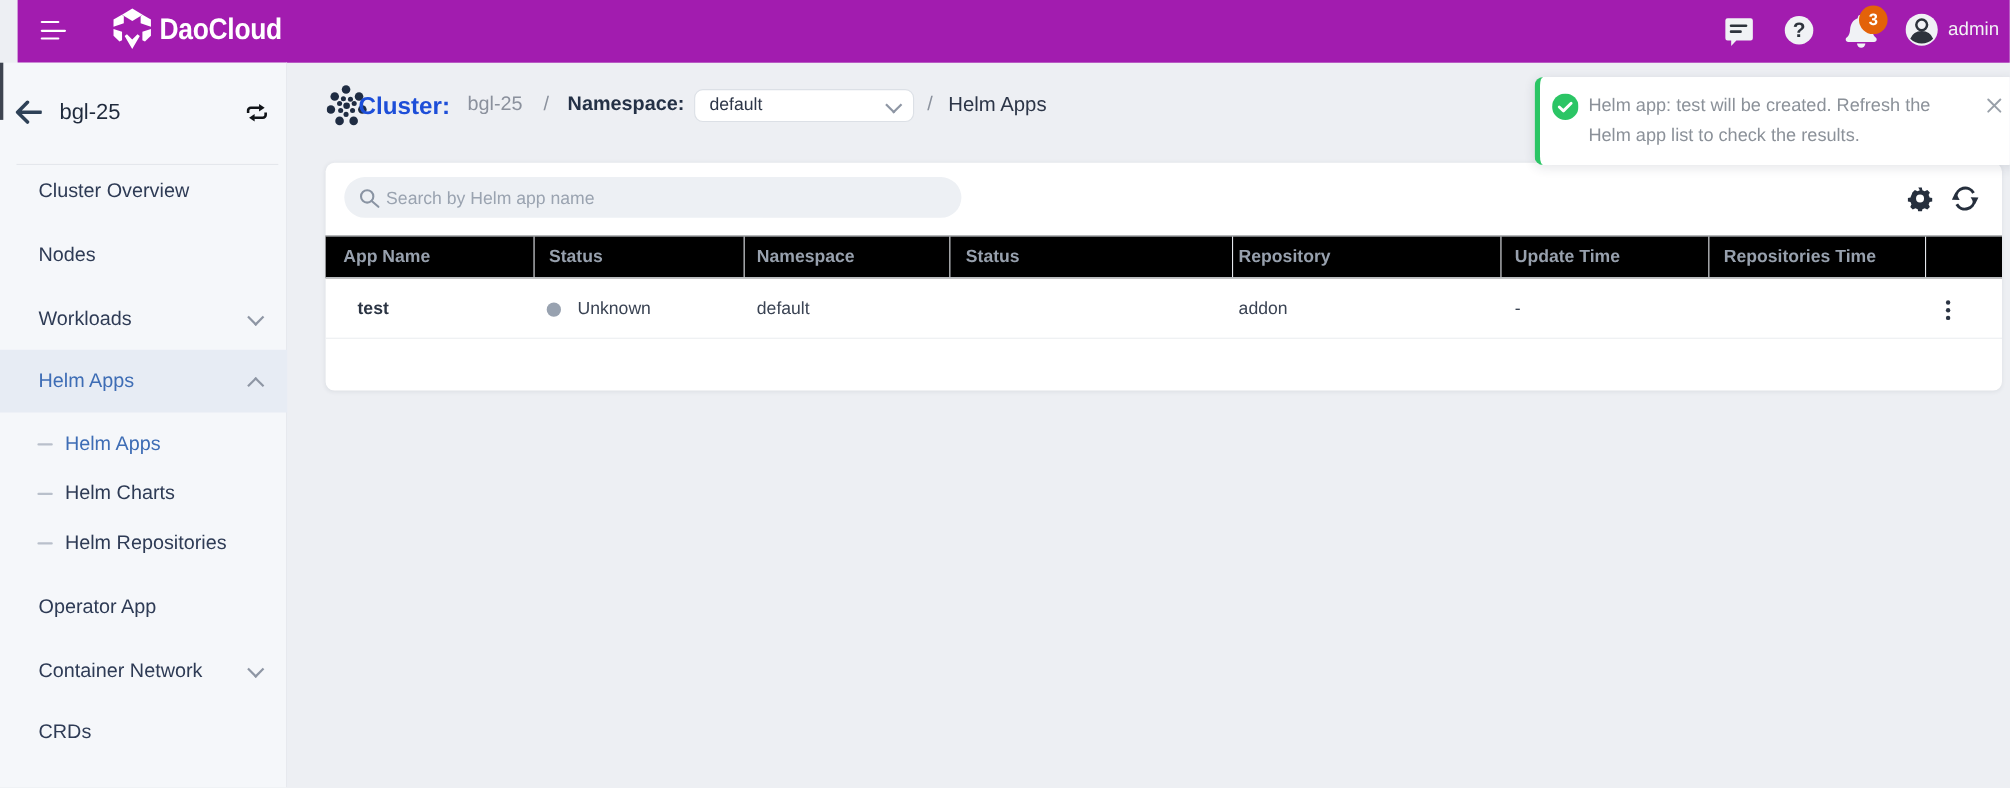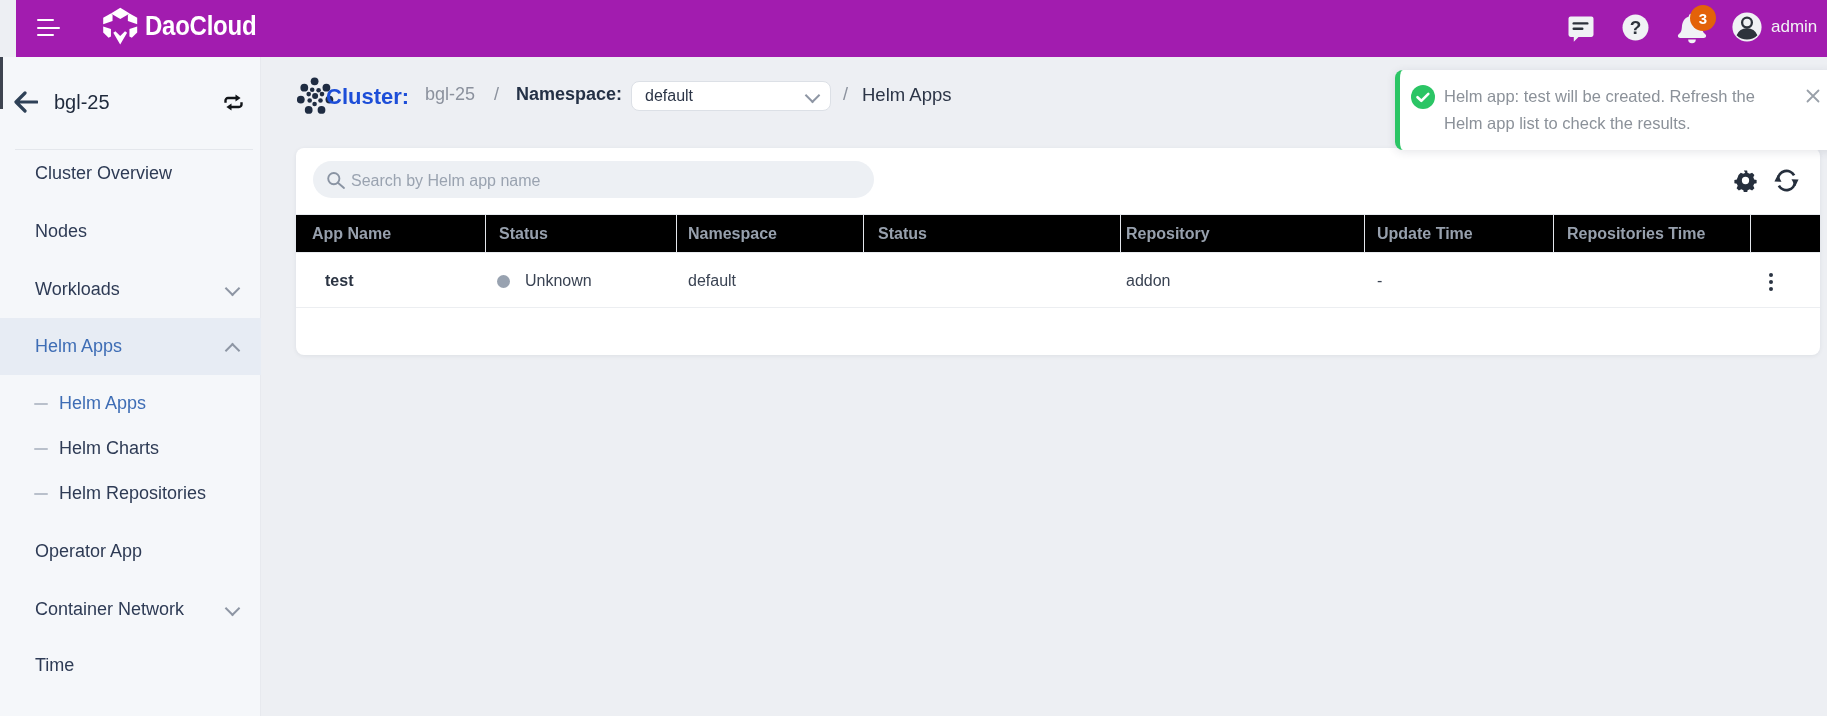--- a/index.html
+++ b/index.html
@@ -100,21 +100,21 @@
 <div class="sdash" style="top:403px;"></div>
 <div class="ssub" style="top:393px;color:#3e6db5;">Helm Apps</div>
 <div class="sdash" style="top:448px;"></div>
 <div class="ssub" style="top:438px;">Helm Charts</div>
 <div class="sdash" style="top:493px;"></div>
 <div class="ssub" style="top:483px;">Helm Repositories</div>
 
 <div class="sitem" style="top:541px;">Operator App</div>
 <div class="sitem" style="top:599px;">Container Network</div>
 <div class="chev down" style="left:227px;top:603px;"></div>
-<div class="sitem" style="top:655px;">Time</div>
+<div class="sitem" style="top:655px;">CRDs</div>
 
 <svg class="abs" style="left:297px;top:77px;" width="37" height="38" viewBox="0 0 37 38">
   <g fill="#1f2c42">
     <circle cx="17.6" cy="4.3" r="3.9"></circle>
     <circle cx="7.3" cy="10.7" r="3.9"></circle>
     <circle cx="29.4" cy="10.7" r="3.9"></circle>
     <circle cx="15.2" cy="12.7" r="2.3"></circle>
     <circle cx="21.6" cy="13.2" r="2.3"></circle>
     <circle cx="11.7" cy="17.1" r="2.3"></circle>
     <circle cx="25.0" cy="17.1" r="2.3"></circle>

